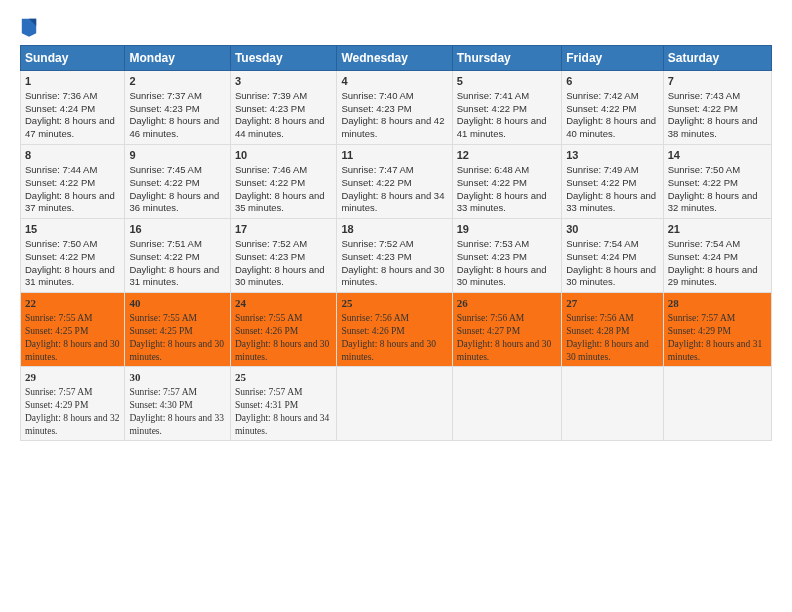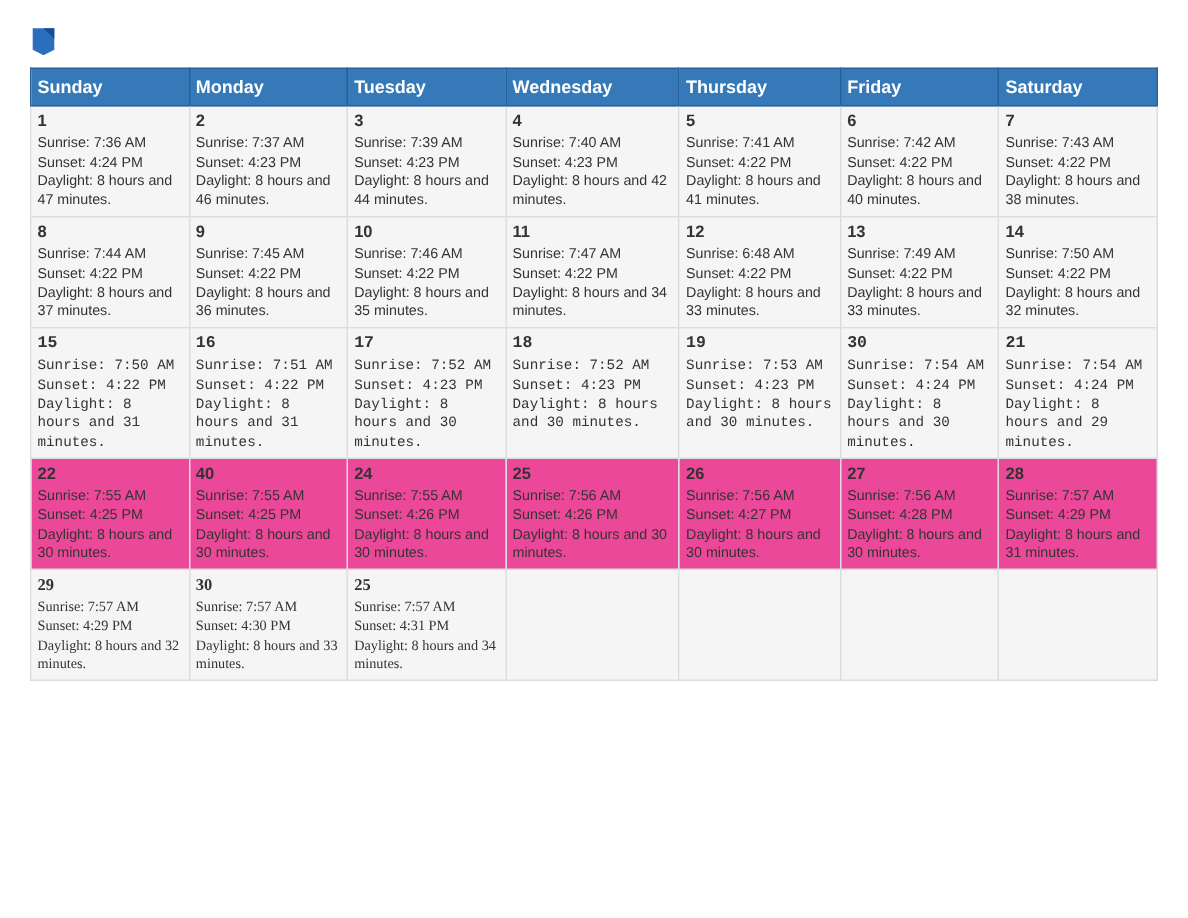--- a/index.html
+++ b/index.html
@@ -83,22 +83,22 @@
       line-height: 1.35;
     }
     td .day-num {
       font-size: 11px;
       font-weight: bold;
       display: block;
       margin-bottom: 1px;
     }
     .week-1 { background: #ffffff; }
     .week-2 { background: #f5f5f5; }
-    .week-3 { background: #ffffff; font-family: Liberation Mono, monospace; }
-    .week-4 { background: #ec4899; }
+    .week-3 { background: #ffffff; }
+    .week-4 { background: #f97316; font-family: Liberation Serif, serif; }
     .week-5 { background: #ffffff; font-family: Liberation Serif, serif; }
   </style>
 </head>
 <body>
 
 <div class="page">
   <div class="header">
     <div class="logo">
       <svg class="logo-icon" viewBox="0 0 20 24" xmlns="http://www.w3.org/2000/svg">
         <polygon points="2,4 18,4 18,20 10,24 2,20" fill="#2a6ebd"></polygon>

